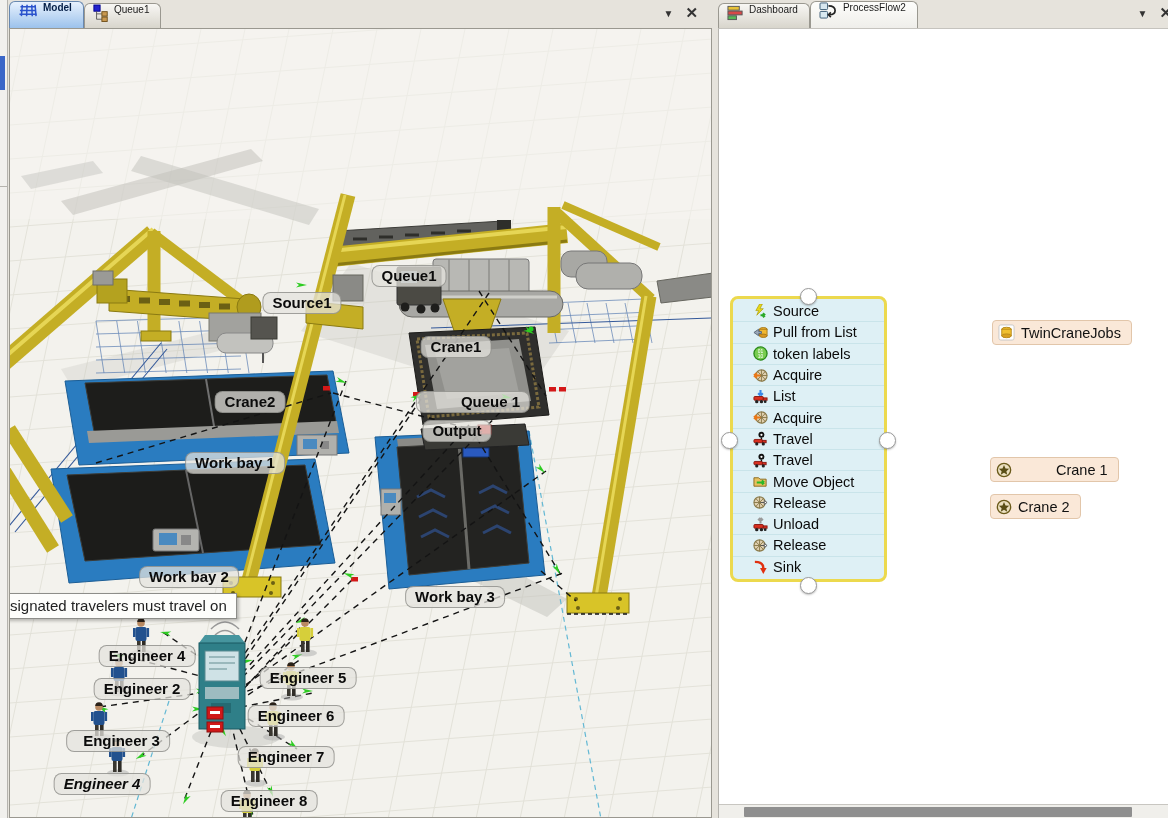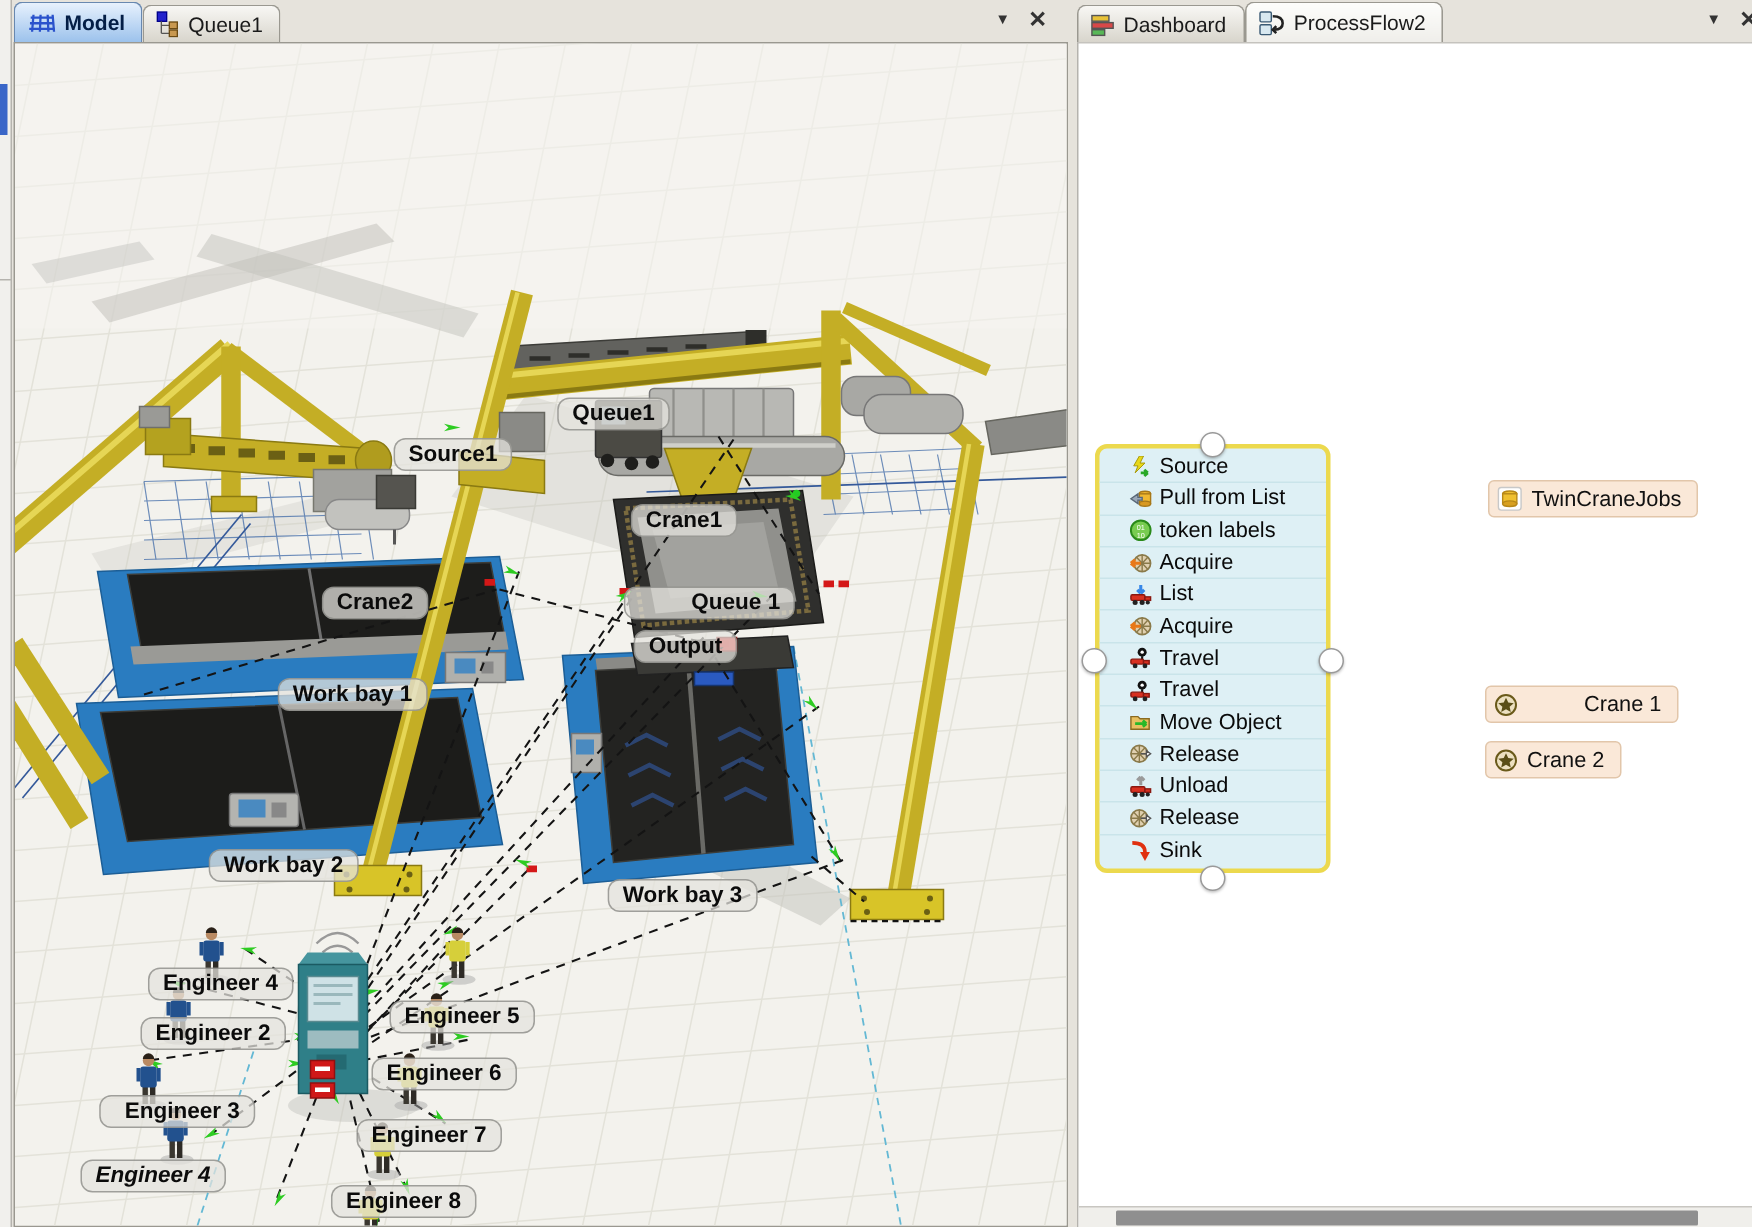--- a/index.html
+++ b/index.html
@@ -7,23 +7,23 @@
   .screen{position:relative;width:1168px;height:818px;background:#e6e3dc;overflow:hidden;
     font-family:"Liberation Sans",sans-serif;}
   
   .left-strip{position:absolute;left:0;top:0;width:8px;height:818px;background:#f1f0ed;border-right:1px solid #b5b3ae;}
   .left-strip .accent{position:absolute;left:0;top:56px;width:5px;height:34px;background:#3a66c8;}
   .left-strip .divline{position:absolute;left:0;top:186px;width:8px;height:1px;background:#b5b3ae;}
   
   .tabbar{position:absolute;top:0;height:28px;display:flex;align-items:flex-end;z-index:5;}
   .tabbar.lp{left:9px;width:703px;}
   .tabbar.rp{left:718px;width:450px;}
-  .tab{height:25px;display:flex;align-items:center;gap:5px;padding:0 11px 0 8px;
+  .tab{height:25px;display:flex;gap:5px;padding:0 11px 0 8px;
     border:1px solid #9a9890;border-bottom:none;border-radius:6px 6px 0 0;
-    background:linear-gradient(#f8f7f4,#d8d5cc);font-size:14px;color:#1a1a1a;cursor:default;white-space:nowrap;}
+    background:linear-gradient(#f8f7f4,#d8d5cc);font-size:10px;color:#1a1a1a;cursor:default;white-space:nowrap;}
   .tab.active-blue{background:linear-gradient(#e7f1fd,#9cc2ec);border-color:#6888b0;height:27px;font-weight:bold;color:#041e46;}
   .tab.active-white{background:linear-gradient(#fdfdfb,#efeeea);height:27px;}
   .tabctrls{position:absolute;top:4px;display:flex;gap:12px;align-items:center;color:#333;}
   .tabctrls .dd{font-size:10px;cursor:default;}
   .tabctrls .cl{font-size:15px;font-weight:bold;cursor:default;}
   
   .viewport3d{position:absolute;left:9px;top:28px;width:703px;height:790px;background:#f4f3ee;
     border:1px solid #9a9890;overflow:hidden;}
   .scene-label{position:absolute;transform:translate(-50%,-50%);background:rgba(228,227,221,.74);
     border:1px solid rgba(128,128,124,.7);border-radius:8px;padding:1px 9px 2px;font-weight:bold;
@@ -522,20 +522,21 @@
         <div class="scene-label" style="left: 445px; top: 568px;">Work bay 3</div>
         <div class="scene-label" style="left: 137px; top: 627px;">Engineer 4</div>
         <div class="scene-label" style="left: 132px; top: 660px;">Engineer 2</div>
         <div class="scene-label" style="left: 108px; top: 712px; padding-left: 16px;">Engineer 3</div>
         <div class="scene-label" style="left: 92px; top: 755px; font-style: italic;">Engineer 4</div>
         <div class="scene-label" style="left: 298px; top: 649px;">Engineer 5</div>
         <div class="scene-label" style="left: 286px; top: 687px;">Engineer 6</div>
         <div class="scene-label" style="left: 276px; top: 728px;">Engineer 7</div>
         <div class="scene-label" style="left: 259px; top: 772px;">Engineer 8</div>
       </div>
+    <div class="tooltip3d">signated travelers must travel on</div>
   </div>
 
   <div class="pf-view">
     <div class="pf-block" id="pf-block">
       <div id="pf-rows">
           <div class="pf-row">
             <span class="ic">
               <svg viewBox="0 0 16 16" width="15" height="15">
                 <polygon points="7,0 3,7 6,7 4,12 11,5 7.5,5 10,0" fill="#e8d818" stroke="#a8980a" stroke-width=".7"></polygon>
                 <path d="M8 12 H13 M13 12 L10.5 9.8 M13 12 L10.5 14.2" stroke="#28a828" stroke-width="2" fill="none"></path>

